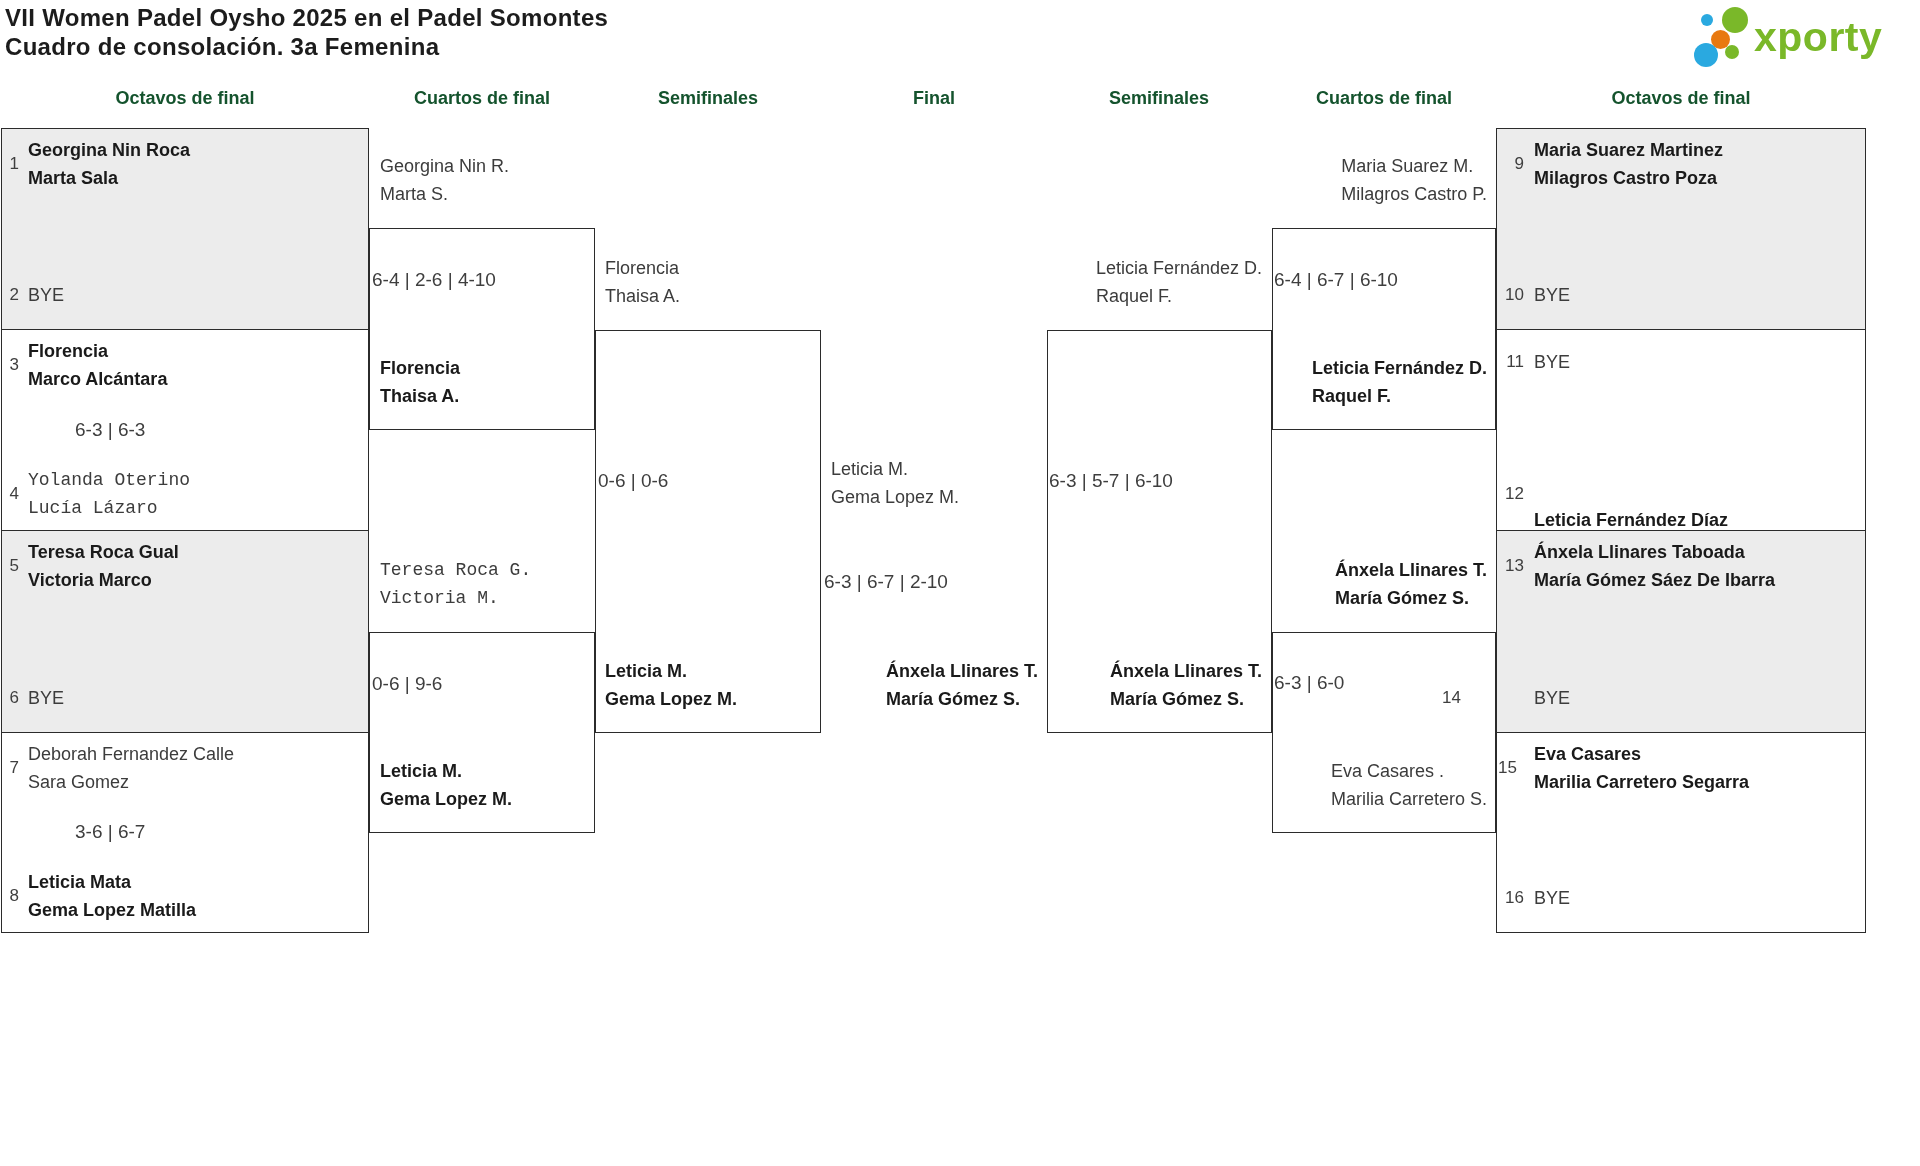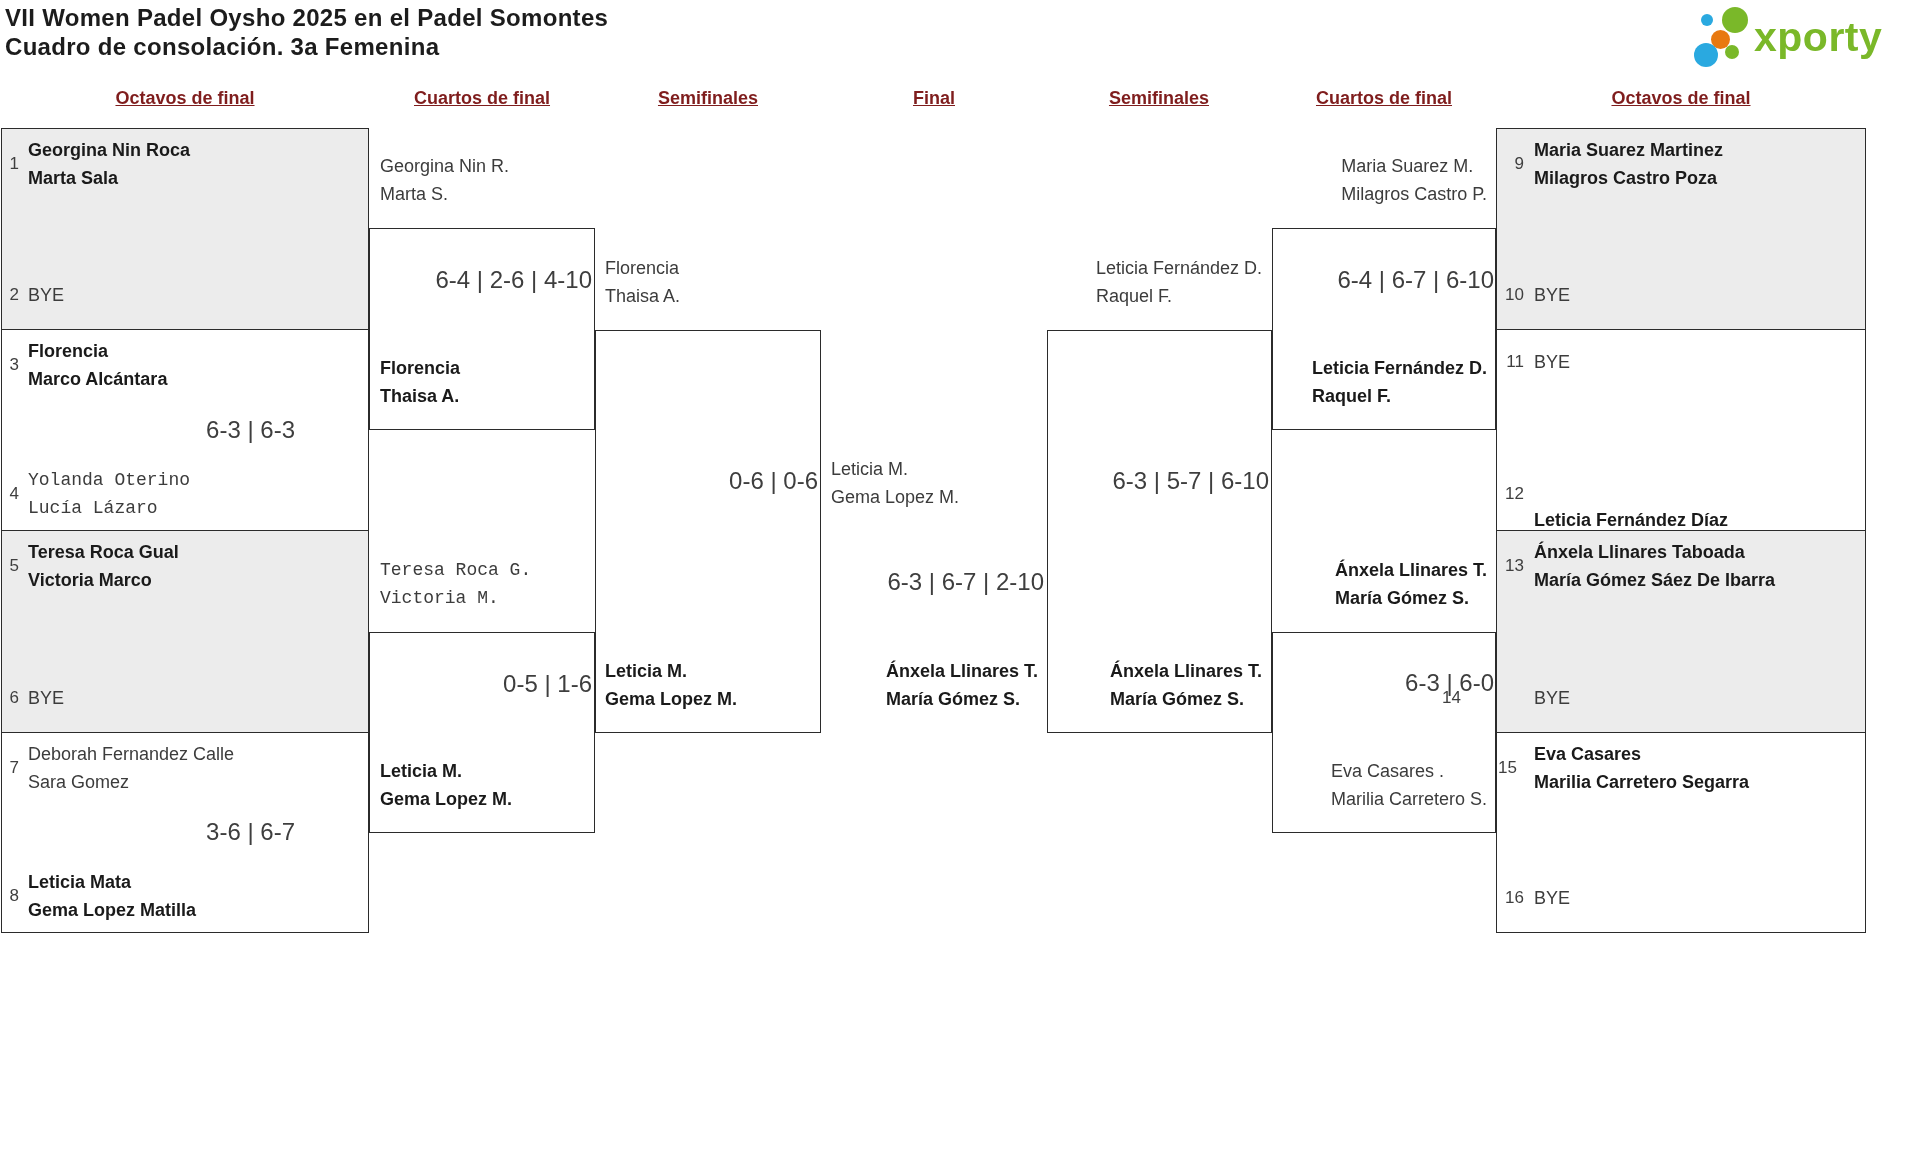--- a/index.html
+++ b/index.html
@@ -8,29 +8,29 @@
     --txt:#3c3c3c;
     --win:#1a1a1a;
     --logo-green:#7ab829;
     --logo-blue:#2aa9e0;
     --logo-orange:#e8790f;
   }
   html,body{margin:0;padding:0;background:#fff;}
   body{font-family:"Liberation Sans", sans-serif;}
   #canvas{position:relative;width:1920px;height:1166px;background:#fff;overflow:hidden;}
   .title{position:absolute;left:5px;font-size:24px;line-height:29px;font-weight:700;color:#1c1c1c;letter-spacing:.3px;white-space:nowrap;}
-  .round-header{position:absolute;top:88px;width:240px;text-align:center;font-size:18px;font-weight:600;color:#7f1d1d;white-space:nowrap;text-decoration:underline;}
+  .round-header{position:absolute;top:88px;width:240px;text-align:center;font-size:18px;font-weight:600;color:#14532d;white-space:nowrap;}
   .box{position:absolute;border:1px solid var(--border);box-sizing:border-box;background:#fff;}
   .box.shaded{background:var(--shade);}
   .mbox{position:absolute;border:1px solid var(--border);box-sizing:border-box;background:transparent;}
   .names{position:absolute;font-size:18px;line-height:28px;color:var(--txt);font-weight:400;white-space:nowrap;}
   .names.winner{font-weight:700;color:var(--win);}
   .names.r{}
   .num{position:absolute;font-size:17px;line-height:28px;color:#3f3f3f;white-space:nowrap;}
-  .score{position:absolute;width:220px;text-align:right;font-size:24px;line-height:28px;color:#3e3e3e;white-space:nowrap;}
+  .score{position:absolute;width:220px;text-align:left;font-size:19px;line-height:28px;color:#3e3e3e;white-space:nowrap;}
   .logo{position:absolute;left:1690px;top:0;width:225px;height:68px;cursor:pointer;}
   .dot{position:absolute;border-radius:50%;}
   .logo-text{position:absolute;left:64px;top:16px;font-size:41px;line-height:42px;font-weight:700;letter-spacing:.5px;color:var(--logo-green);}
 </style>
 </head>
 <body>
 
 <div id="canvas">
   <div class="title" style="top:3px">VII Women Padel Oysho 2025 en el Padel Somontes</div>
   <div class="title" style="top:32px">Cuadro de consolación. 3a Femenina</div>
@@ -150,21 +150,21 @@
     </div>
     <div class="names" style="left: 380px; top: 556px; font-family: Liberation Mono, monospace;">
       <div>Teresa Roca G.</div>
       <div>Victoria M.</div>
     </div>
     <div class="names winner" style="left: 380px; top: 757px;">
       <div>Leticia M.</div>
       <div>Gema Lopez M.</div>
     </div>
     <div class="score" style="left: 372px; top: 266px;">6-4 | 2-6 | 4-10</div>
-    <div class="score" style="left: 372px; top: 670px;">0-5 | 1-6</div>
+    <div class="score" style="left: 372px; top: 670px;">0-6 | 9-6</div>
     <div class="names" style="left: 605px; top: 254px;">
       <div>Florencia</div>
       <div>Thaisa A.</div>
     </div>
     <div class="names winner" style="left: 605px; top: 657px;">
       <div>Leticia M.</div>
       <div>Gema Lopez M.</div>
     </div>
     <div class="score" style="left: 598px; top: 467px;">0-6 | 0-6</div>
     <div class="names" style="left: 831px; top: 455px;">

